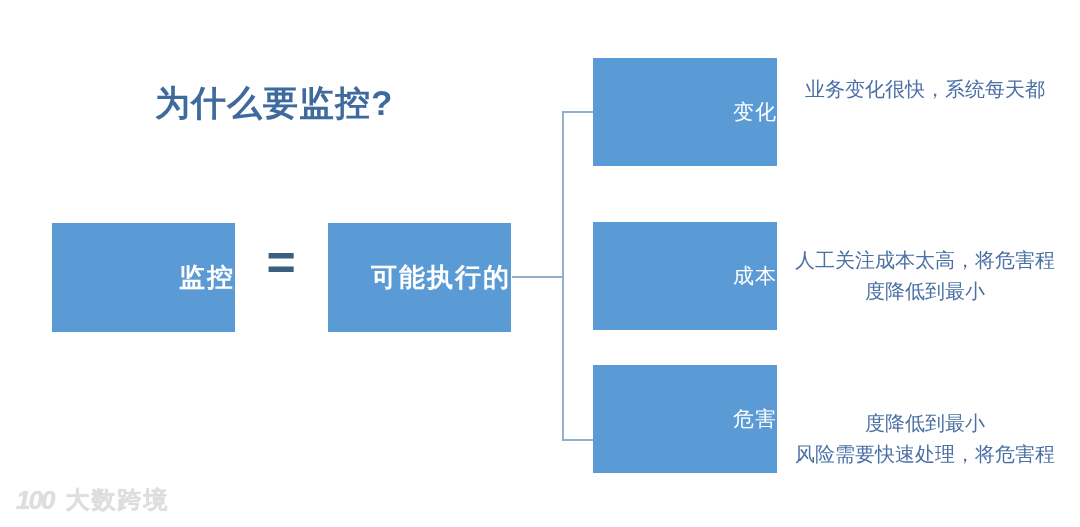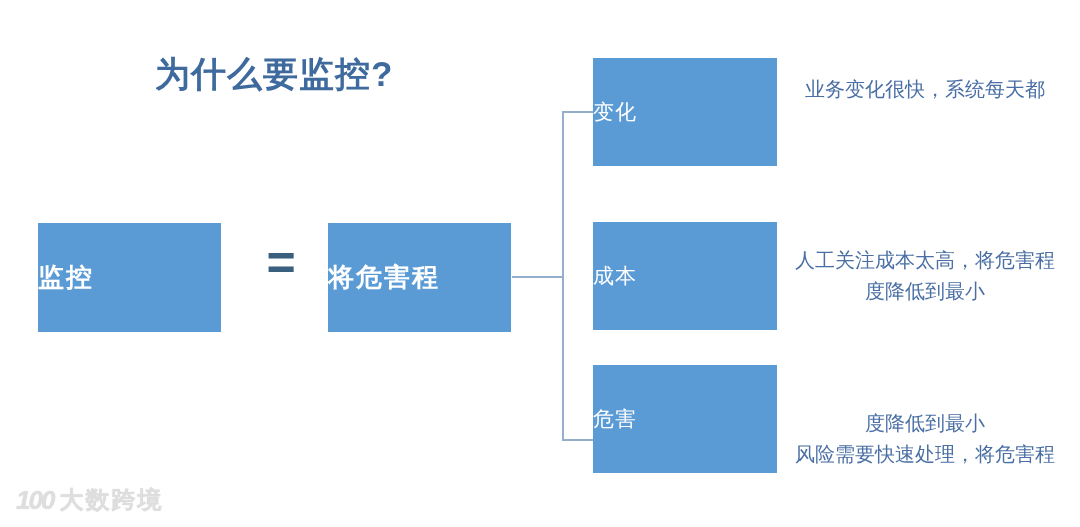--- a/index.html
+++ b/index.html
@@ -4,35 +4,35 @@
 <style>
   html,body { margin:0; padding:0; background:#ffffff; }
   .canvas {
     position:relative;
     width:1080px; height:527px;
     background:#ffffff;
     overflow:hidden;
     font-family:"Liberation Sans","DejaVu Sans",sans-serif;
   }
   .title {
-    position:absolute; left:155px; top:51px;
+    position:absolute; left:155px; top:80px;
     margin:0;
     font-size:35px; font-weight:700;
     color:#3e6a9e;
     letter-spacing:1px;
   }
   .box {
     position:absolute;
     background:#5b9bd5;
-    display:flex; align-items:center; justify-content:flex-start;
+    display:flex; align-items:center; justify-content:flex-end;
     color:#ffffff;
     text-align:center;
   }
   .main-box { width:183px; height:109px; top:223px; font-size:26px; font-weight:600; letter-spacing:2px; }
-  .box-monitor { left:38px; }
+  .box-monitor { left:52px; }
   .box-risk { left:328px; }
   .branch-box { left:593px; width:184px; height:108px; font-size:21px; font-weight:500; letter-spacing:1px; }
   .branch-box.b0 { top:58px; }
   .branch-box.b1 { top:222px; }
   .branch-box.b2 { top:365px; }
   .equals {
     position:absolute; left:258px; top:238px;
     width:46px;
     font-size:50px; font-weight:700;
     color:#3a5f7f;
@@ -52,21 +52,21 @@
     color:#4a6fa5;
     font-size:20px; line-height:31px;
     text-align:center;
     font-weight:500;
   }
   .desc.d0 { top:74px; }
   .desc.d1 { top:245px; }
   .desc.d2 { top:408px; }
   .watermark {
     position:absolute; left:16px; top:484px;
-    display:flex; align-items:center; gap:6px;
+    display:flex; align-items:center; gap:12px;
     color:#dedede;
     text-shadow:0 0 1px #cfcfcf;
     user-select:none;
   }
   .wm-logo { font-size:26px; font-weight:700; font-style:italic; letter-spacing:-2px; }
   .wm-text { font-size:24px; font-weight:700; letter-spacing:2px; }
 </style>
 </head>
 <body>
 
@@ -74,21 +74,21 @@
 
   <h1 class="title">为什么要监控?</h1>
 
   <div class="box main-box box-monitor">
     <span>监控</span>
   </div>
 
   <div class="equals">=</div>
 
   <div class="box main-box box-risk">
-    <span>将危害程</span>
+    <span>可能执行的</span>
   </div>
 
   <div class="line line-h-main"></div>
   <div class="line line-v"></div>
   <div class="line line-h-top"></div>
   <div class="line line-h-bot"></div>
 
   <div class="box branch-box b0">
     <span>变化</span>
   </div>

